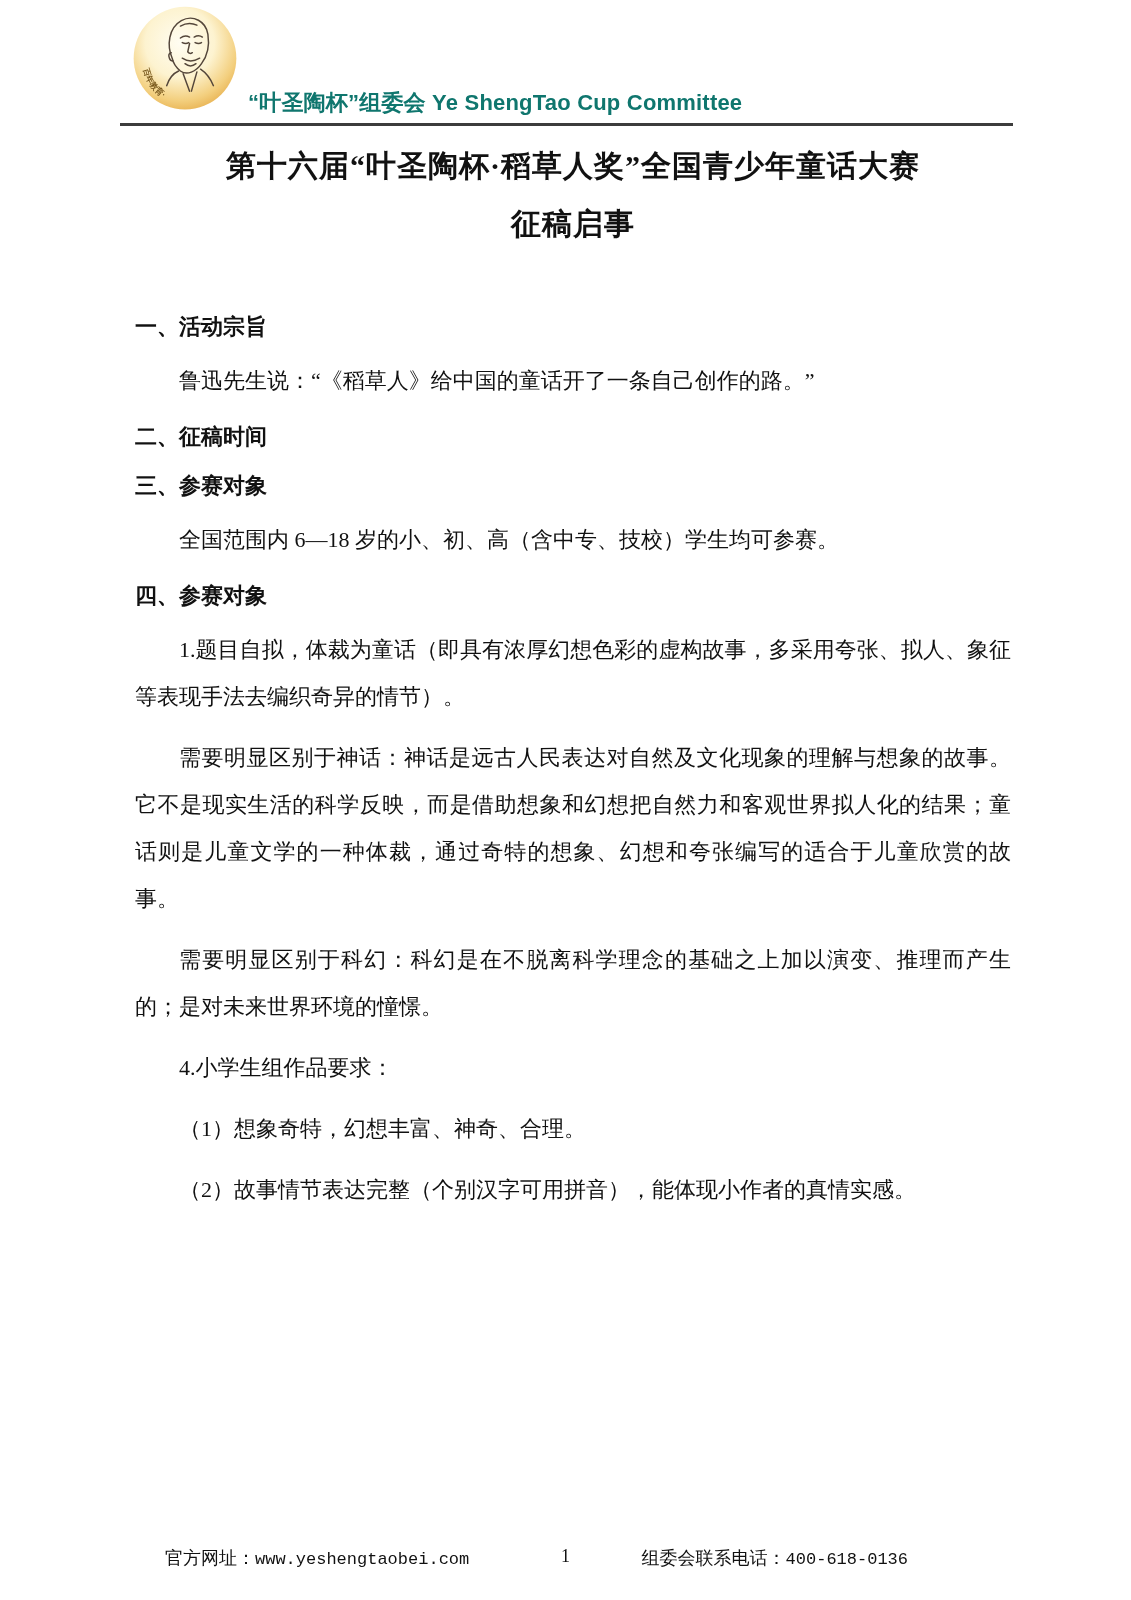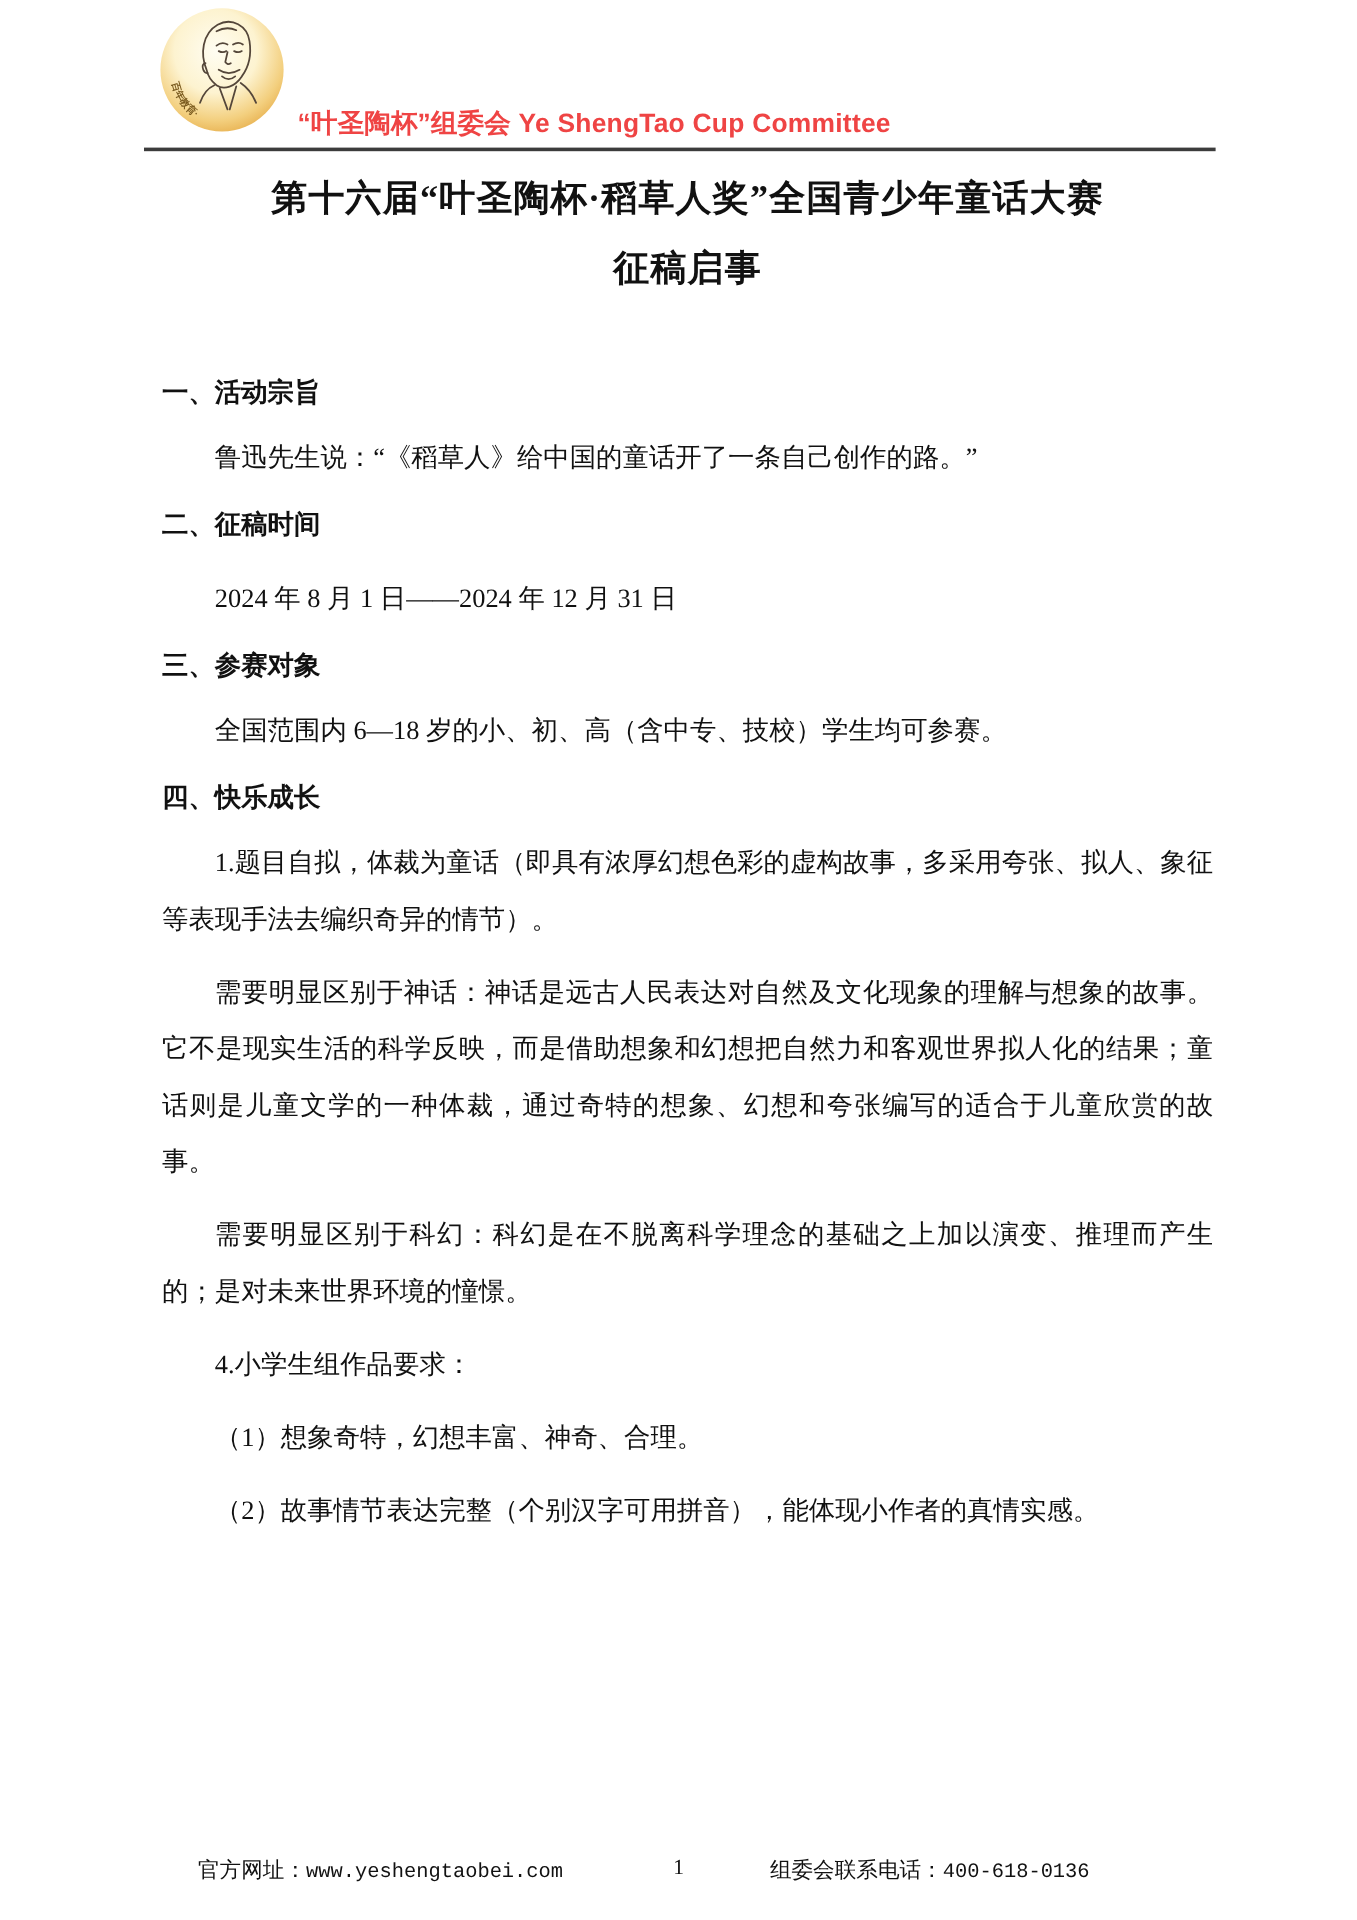--- a/index.html
+++ b/index.html
@@ -20,21 +20,21 @@
     left: 130px; top: 5px;
     width: 110px; height: 110px;
   }
   .committee-name {
     position: absolute;
     left: 248px; bottom: 8px;
     font-family: "Liberation Sans", "DejaVu Sans", sans-serif;
     font-weight: bold;
     font-size: 22px;
     letter-spacing: 0.2px;
-    color: #ef4444;
+    color: #0f766e;
     white-space: nowrap;
   }
   .header-rule {
     position: absolute;
     left: 120px; right: 118px; bottom: 0;
     border-bottom: 3px solid #3c3c3c;
   }
 
   
   .doc-body {
@@ -126,26 +126,25 @@
 
     <div class="title-block">
       <div class="doc-title-line">第十六届“叶圣陶杯·稻草人奖”全国青少年童话大赛</div>
       <div class="doc-title-line second">征稿启事</div>
     </div>
 
     <div class="section-heading first">一、活动宗旨</div>
     <p class="para">鲁迅先生说：“《稻草人》给中国的童话开了一条自己创作的路。”</p>
 
     <div class="section-heading">二、征稿时间</div>
-    <p class="para date-line">2024 年 8 月 1 日——2024 年 12 月 31 日</p>
 
     <div class="section-heading">三、参赛对象</div>
     <p class="para">全国范围内 6—18 岁的小、初、高（含中专、技校）学生均可参赛。</p>
 
-    <div class="section-heading">四、快乐成长</div>
+    <div class="section-heading">四、参赛对象</div>
     <p class="para">1.题目自拟，体裁为童话（即具有浓厚幻想色彩的虚构故事，多采用夸张、拟人、象征等表现手法去编织奇异的情节）。</p>
     <p class="para">需要明显区别于神话：神话是远古人民表达对自然及文化现象的理解与想象的故事。它不是现实生活的科学反映，而是借助想象和幻想把自然力和客观世界拟人化的结果；童话则是儿童文学的一种体裁，通过奇特的想象、幻想和夸张编写的适合于儿童欣赏的故事。</p>
     <p class="para">需要明显区别于科幻：科幻是在不脱离科学理念的基础之上加以演变、推理而产生的；是对未来世界环境的憧憬。</p>
     <p class="para">4.小学生组作品要求：</p>
     <p class="para">（1）想象奇特，幻想丰富、神奇、合理。</p>
     <p class="para">（2）故事情节表达完整（个别汉字可用拼音），能体现小作者的真情实感。</p>
   </div>
 
   <div class="footer">
     <div class="footer-left">

